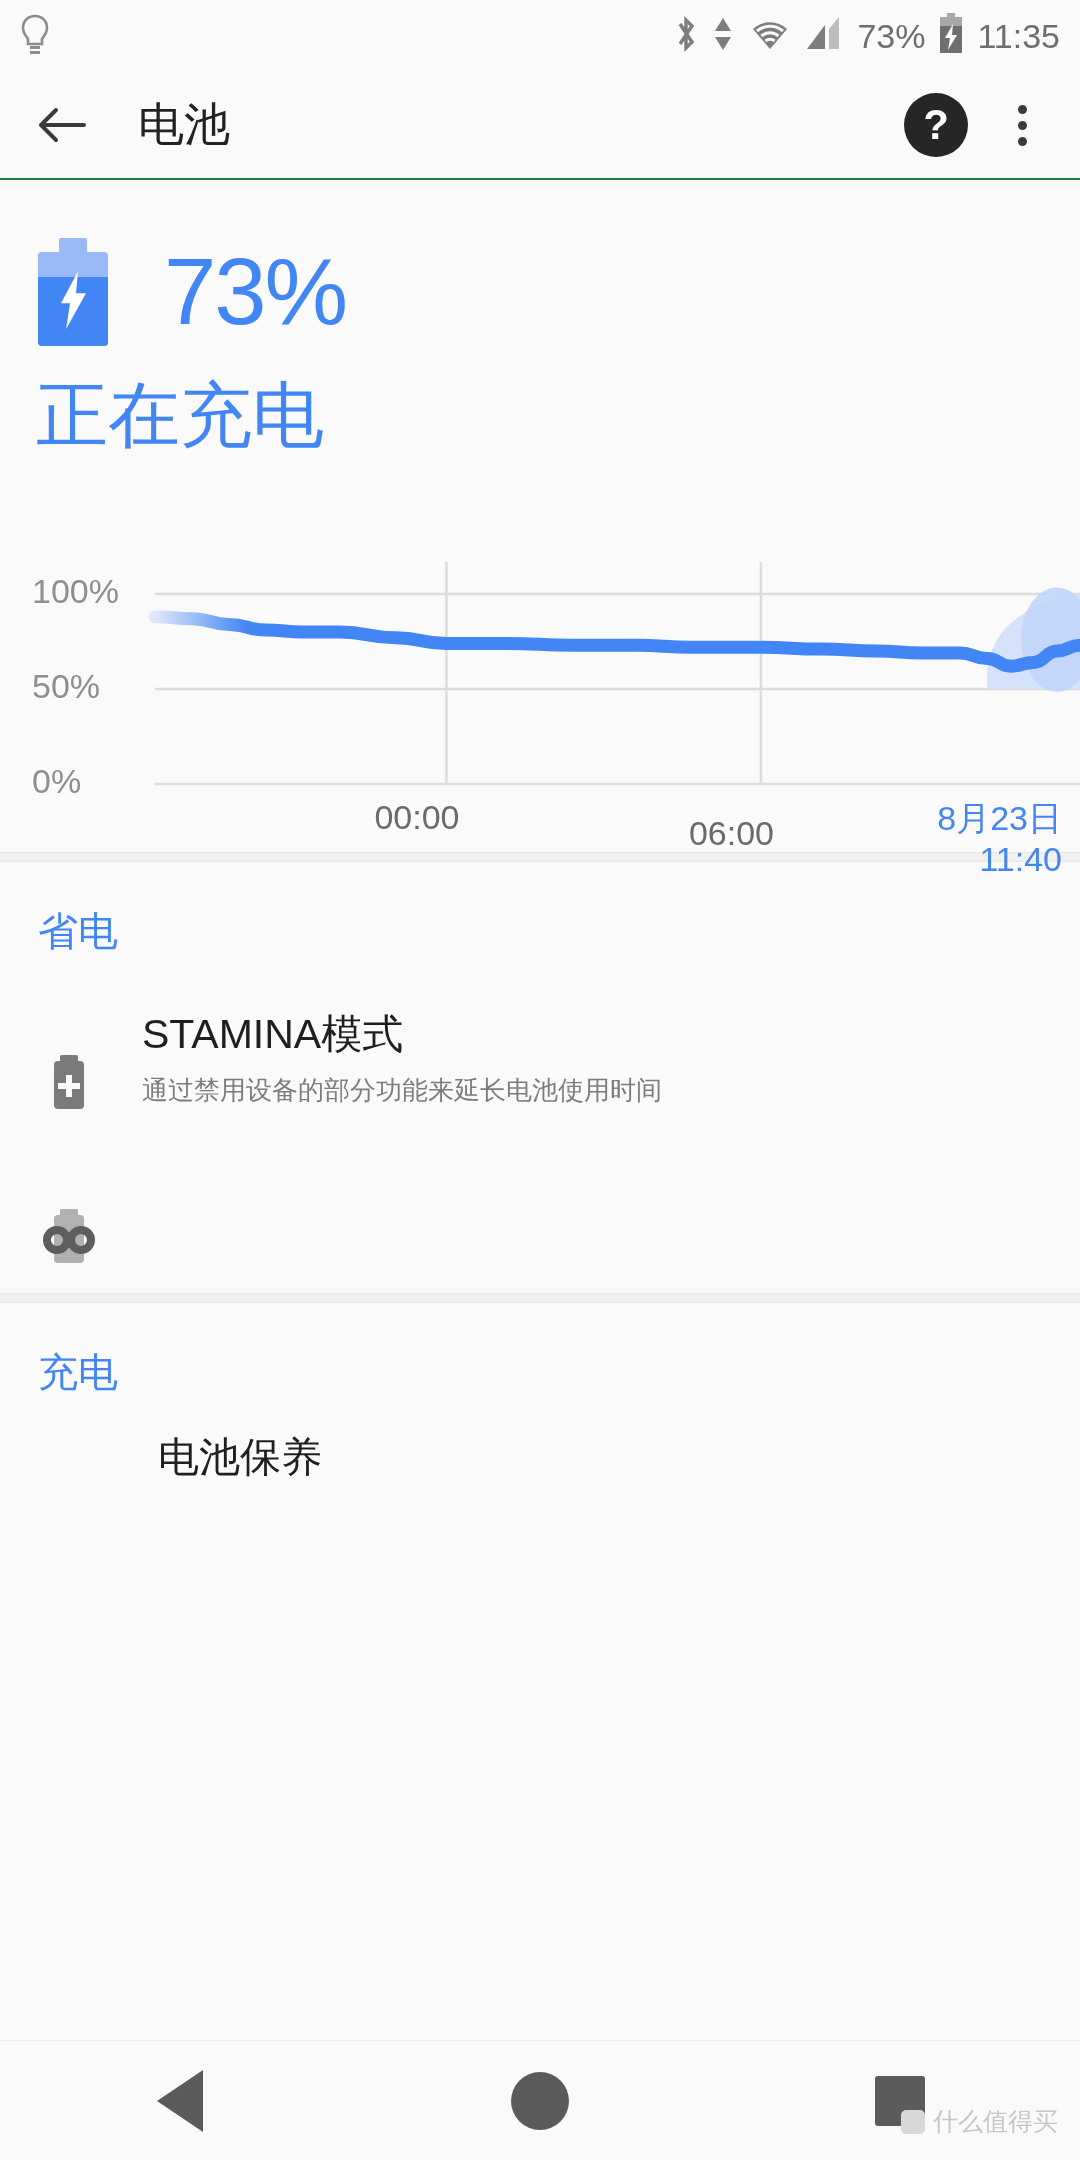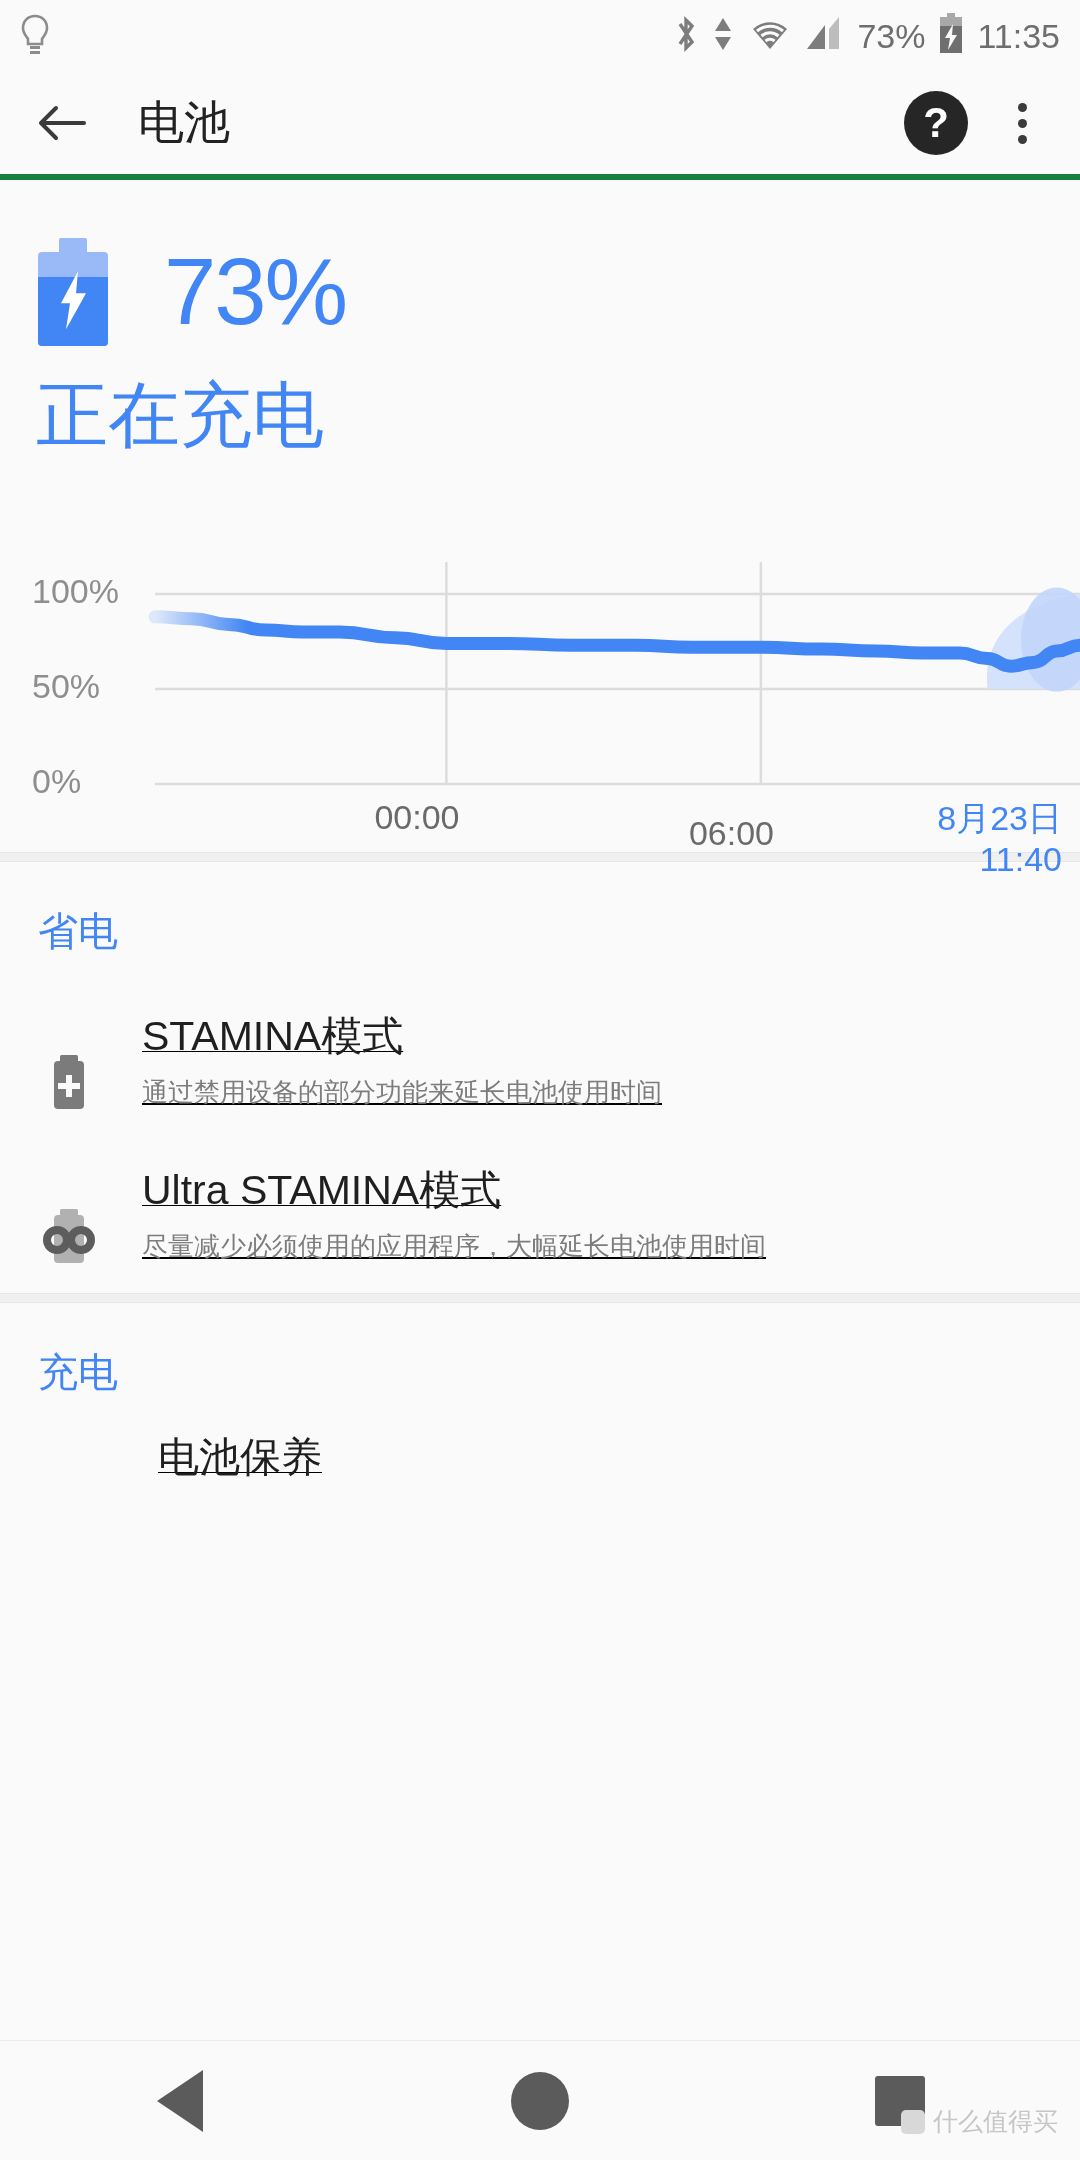--- a/index.html
+++ b/index.html
@@ -30,21 +30,21 @@
   }
   .bulb { width:30px; height:46px; position:relative; }
 
   
   .appbar {
     height:108px;
     display:flex;
     align-items:center;
     padding:0 34px;
     background:#fafafa;
-    border-bottom:6px solid #15803d;
+    border-bottom:2px solid #15803d;
   }
   .back-arrow { width:56px; height:56px; position:relative; cursor:pointer; }
   .appbar-title {
     font-size:46px;
     color:#222;
     margin-left:48px;
     flex:1;
     white-space:nowrap;
   }
   .help-btn {
@@ -109,23 +109,22 @@
 
   .section-divider { height:10px; background:#f0f0f0; border-top:1px solid #e7e7e7; border-bottom:1px solid #e7e7e7; }
 
   
   .section-header {
     font-size:40px; color:#4285f4;
     padding:42px 0 26px 38px;
     font-family:Liberation Serif, serif;
   }
   .list-item {
-    display:flex; align-items:center;
+    display:flex; align-items:flex-start;
     padding:18px 34px 26px 38px;
-    text-decoration:underline;
   }
   .li-icon {
     width:62px; min-width:62px; height:62px;
     position:relative; margin-top:48px; margin-right:42px;
   }
   .li-text { flex:1; padding-top:4px; }
   .li-title { font-size:41px; color:#1f1f1f; line-height:1.35; }
   .li-sub { font-size:26px; color:#7d7d7d; line-height:1.42; margin-top:10px; }
 
   
@@ -290,24 +289,20 @@
       <span class="li-icon">
         <svg width="62" height="62" viewBox="0 0 62 62">
           <rect x="22" y="4" width="18" height="7" rx="1.5" fill="#b1b1b1"></rect>
           <rect x="16" y="10" width="30" height="48" rx="4" fill="#b1b1b1"></rect>
           <g fill="none" stroke="#5d5d5d" stroke-width="8">
             <circle cx="19" cy="35" r="10"></circle>
             <circle cx="43" cy="35" r="10"></circle>
           </g>
         </svg>
       </span>
-      <span class="li-text">
-        <span class="li-title">Ultra STAMINA模式</span>
-        <div class="li-sub">尽量减少必须使用的应用程序，大幅延长电池使用时间</div>
-      </span>
     </div>
   </div>
 
   <div class="section-divider"></div>
 
   <div>
     <div class="section-header">充电</div>
     <div class="list-item" style="padding-top:0;padding-bottom:0;">
       <span class="li-text" style="padding-left:120px;">
         <span class="li-title">电池保养</span>

